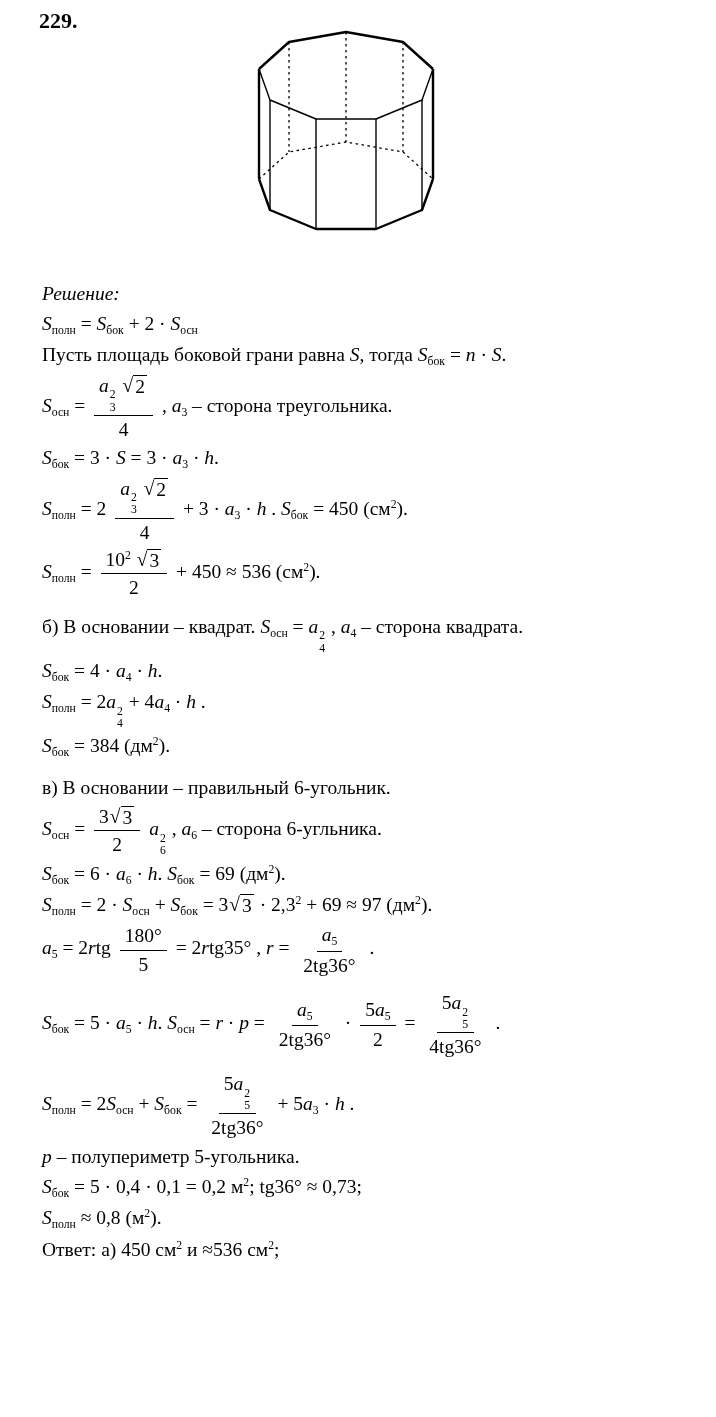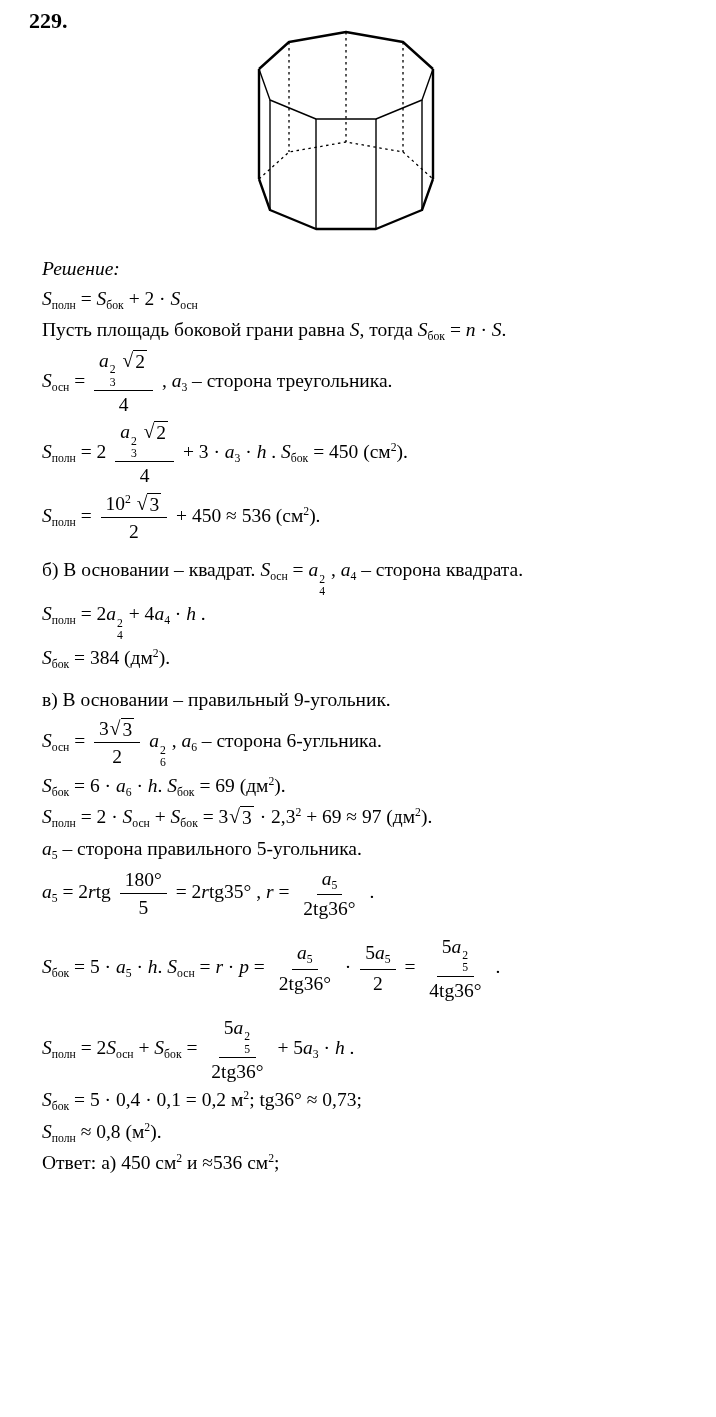--- a/index.html
+++ b/index.html
@@ -2,28 +2,28 @@
 <html><head>
 <meta charset="utf-8">
 <style>
   html,body{margin:0;padding:0;}
   body{
     width:716px;height:1417px;background:#ffffff;color:#000;
     font-family:"Liberation Serif","DejaVu Serif",serif;
     font-size:19.5px;line-height:1.4;position:relative;overflow:hidden;
   }
   .problem-number{
-    position:absolute;left:29px;top:6px;
+    position:absolute;left:39px;top:6px;
     font-weight:bold;font-size:22px;
   }
   .figure-wrap{position:absolute;left:0;top:0;width:716px;height:252px;}
   .content{position:absolute;left:42px;top:254px;width:660px;}
   .line{display:block;padding:1px 0;min-height:28px;}
   .line.gap{margin-top:10px;}
-  .line.it{font-style:italic;}
+  .line.it{font-style:italic;margin-top:25px;}
   i{font-family:"Liberation Serif","DejaVu Serif",serif;}
   .up{font-style:normal;}
   .sub{font-size:0.6em;vertical-align:-0.35em;}
   .sup{font-size:0.6em;vertical-align:0.6em;}
   .ss{display:inline-flex;flex-direction:column;align-items:flex-start;
       font-size:0.6em;line-height:1.05;vertical-align:-0.55em;margin:0 1px;}
   .frac{display:inline-flex;flex-direction:column;align-items:center;
         vertical-align:middle;margin:0 4px;line-height:1.3;text-align:center;}
   .frac .num{border-bottom:1.6px solid #000;padding:0 5px 1px;}
   .frac .den{padding:1px 5px 0;}
@@ -69,59 +69,60 @@
     <div class="line">Пусть площадь боковой грани равна <i>S</i>, тогда <i>S</i><span class="sub">бок</span> = <i>n</i> · <i>S</i>.</div>
     <div class="line"><i>S</i><span class="sub">осн</span> = <span class="frac">
         <span class="num"><i>a</i><span class="ss">
             <span class="sst">2</span>
             <span class="ssb">3</span>
           </span> <span class="sqrt">
             <span class="rad">2</span>
           </span></span>
         <span class="den">4</span>
       </span> , <i>a</i><span class="sub">3</span> – сторона треугольника.</div>
+    <div class="line"><i>S</i><span class="sub">бок</span> = 3 · <i>S</i> = 3 · <i>a</i><span class="sub">3</span> · <i>h</i>.</div>
     <div class="line"><i>S</i><span class="sub">полн</span> = 2 <span class="frac">
         <span class="num"><i>a</i><span class="ss">
             <span class="sst">2</span>
             <span class="ssb">3</span>
           </span> <span class="sqrt">
             <span class="rad">2</span>
           </span></span>
         <span class="den">4</span>
       </span> + 3 · <i>a</i><span class="sub">3</span> · <i>h</i> . <i>S</i><span class="sub">бок</span> = 450 (см<span class="sup">2</span>).</div>
     <div class="line"><i>S</i><span class="sub">полн</span> = <span class="frac">
         <span class="num">10<span class="sup">2</span> <span class="sqrt">
             <span class="rad">3</span>
           </span></span>
         <span class="den">2</span>
       </span> + 450 ≈ 536 (см<span class="sup">2</span>).</div>
     <div class="line gap">б) В основании – квадрат. <i>S</i><span class="sub">осн</span> = <i>a</i><span class="ss">
         <span class="sst">2</span>
         <span class="ssb">4</span>
       </span> , <i>a</i><span class="sub">4</span> – сторона квадрата.</div>
+    <div class="line"><i>S</i><span class="sub">бок</span> = 4 · <i>a</i><span class="sub">4</span> · <i>h</i>.</div>
     <div class="line"><i>S</i><span class="sub">полн</span> = 2<i>a</i><span class="ss">
         <span class="sst">2</span>
         <span class="ssb">4</span>
       </span> + 4<i>a</i><span class="sub">4</span> · <i>h</i> .</div>
     <div class="line"><i>S</i><span class="sub">бок</span> = 384 (дм<span class="sup">2</span>).</div>
-    <div class="line gap">в) В основании – правильный 9-угольник.</div>
+    <div class="line gap">в) В основании – правильный 6-угольник.</div>
     <div class="line"><i>S</i><span class="sub">осн</span> = <span class="frac">
         <span class="num">3<span class="sqrt">
             <span class="rad">3</span>
           </span></span>
         <span class="den">2</span>
       </span> <i>a</i><span class="ss">
         <span class="sst">2</span>
         <span class="ssb">6</span>
       </span> , <i>a</i><span class="sub">6</span> – сторона 6-угльника.</div>
     <div class="line"><i>S</i><span class="sub">бок</span> = 6 · <i>a</i><span class="sub">6</span> · <i>h</i>. <i>S</i><span class="sub">бок</span> = 69 (дм<span class="sup">2</span>).</div>
     <div class="line"><i>S</i><span class="sub">полн</span> = 2 · <i>S</i><span class="sub">осн</span> + <i>S</i><span class="sub">бок</span> = 3<span class="sqrt">
         <span class="rad">3</span>
       </span> · 2,3<span class="sup">2</span> + 69 ≈ 97 (дм<span class="sup">2</span>).</div>
-    <div class="line"><i>a</i><span class="sub">5</span> – сторона правильного 5-угольника.</div>
     <div class="line"><i>a</i><span class="sub">5</span> = 2<i>r</i><span class="up">tg</span> <span class="frac">
         <span class="num">180°</span>
         <span class="den">5</span>
       </span> = 2<i>r</i><span class="up">tg</span>35° , <i>r</i> = <span class="frac">
         <span class="num"><i>a</i><span class="sub">5</span></span>
         <span class="den">2<span class="up">tg</span>36°</span>
       </span> .</div>
     <div class="line gap"><i>S</i><span class="sub">бок</span> = 5 · <i>a</i><span class="sub">5</span> · <i>h</i>. <i>S</i><span class="sub">осн</span> = <i>r</i> · <i>p</i> = <span class="frac">
         <span class="num"><i>a</i><span class="sub">5</span></span>
         <span class="den">2<span class="up">tg</span>36°</span>
@@ -135,16 +136,17 @@
           </span></span>
         <span class="den">4<span class="up">tg</span>36°</span>
       </span> .</div>
     <div class="line gap"><i>S</i><span class="sub">полн</span> = 2<i>S</i><span class="sub">осн</span> + <i>S</i><span class="sub">бок</span> = <span class="frac">
         <span class="num">5<i>a</i><span class="ss">
             <span class="sst">2</span>
             <span class="ssb">5</span>
           </span></span>
         <span class="den">2<span class="up">tg</span>36°</span>
       </span> + 5<i>a</i><span class="sub">3</span> · <i>h</i> .</div>
+    <div class="line"><i>p</i> – полупериметр 5-угольника.</div>
     <div class="line"><i>S</i><span class="sub">бок</span> = 5 · 0,4 · 0,1 = 0,2 м<span class="sup">2</span>; <span class="up">tg</span>36° ≈ 0,73;</div>
     <div class="line"><i>S</i><span class="sub">полн</span> ≈ 0,8 (м<span class="sup">2</span>).</div>
     <div class="line">Ответ: а) 450 см<span class="sup">2</span> и ≈536 см<span class="sup">2</span>;</div>
   </div>
 
 </body></html>

